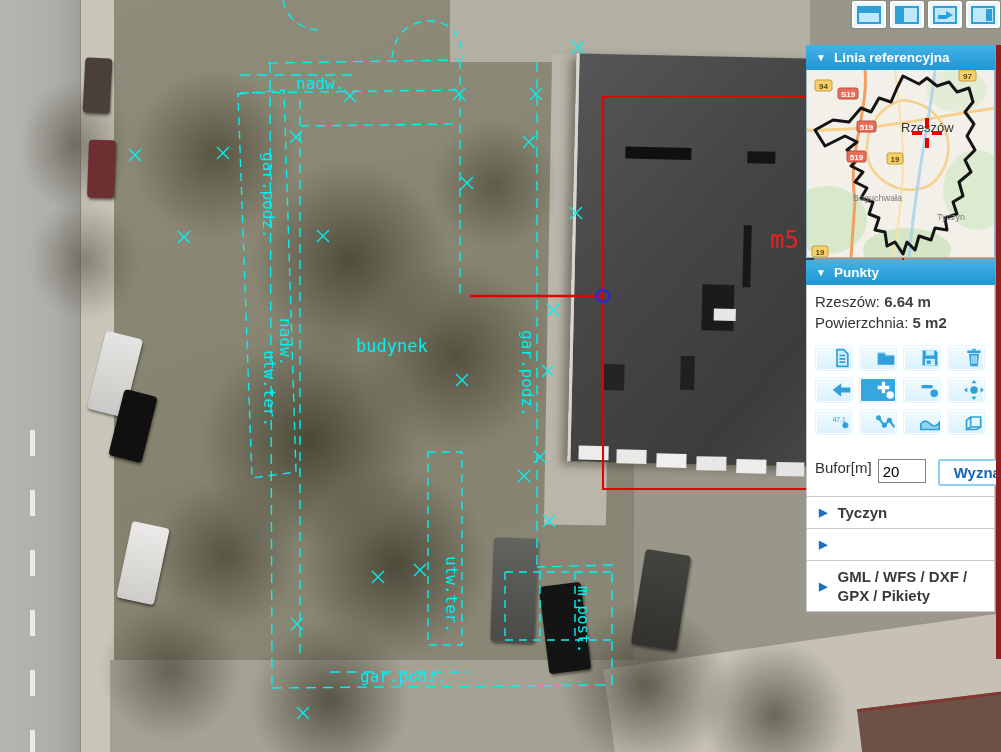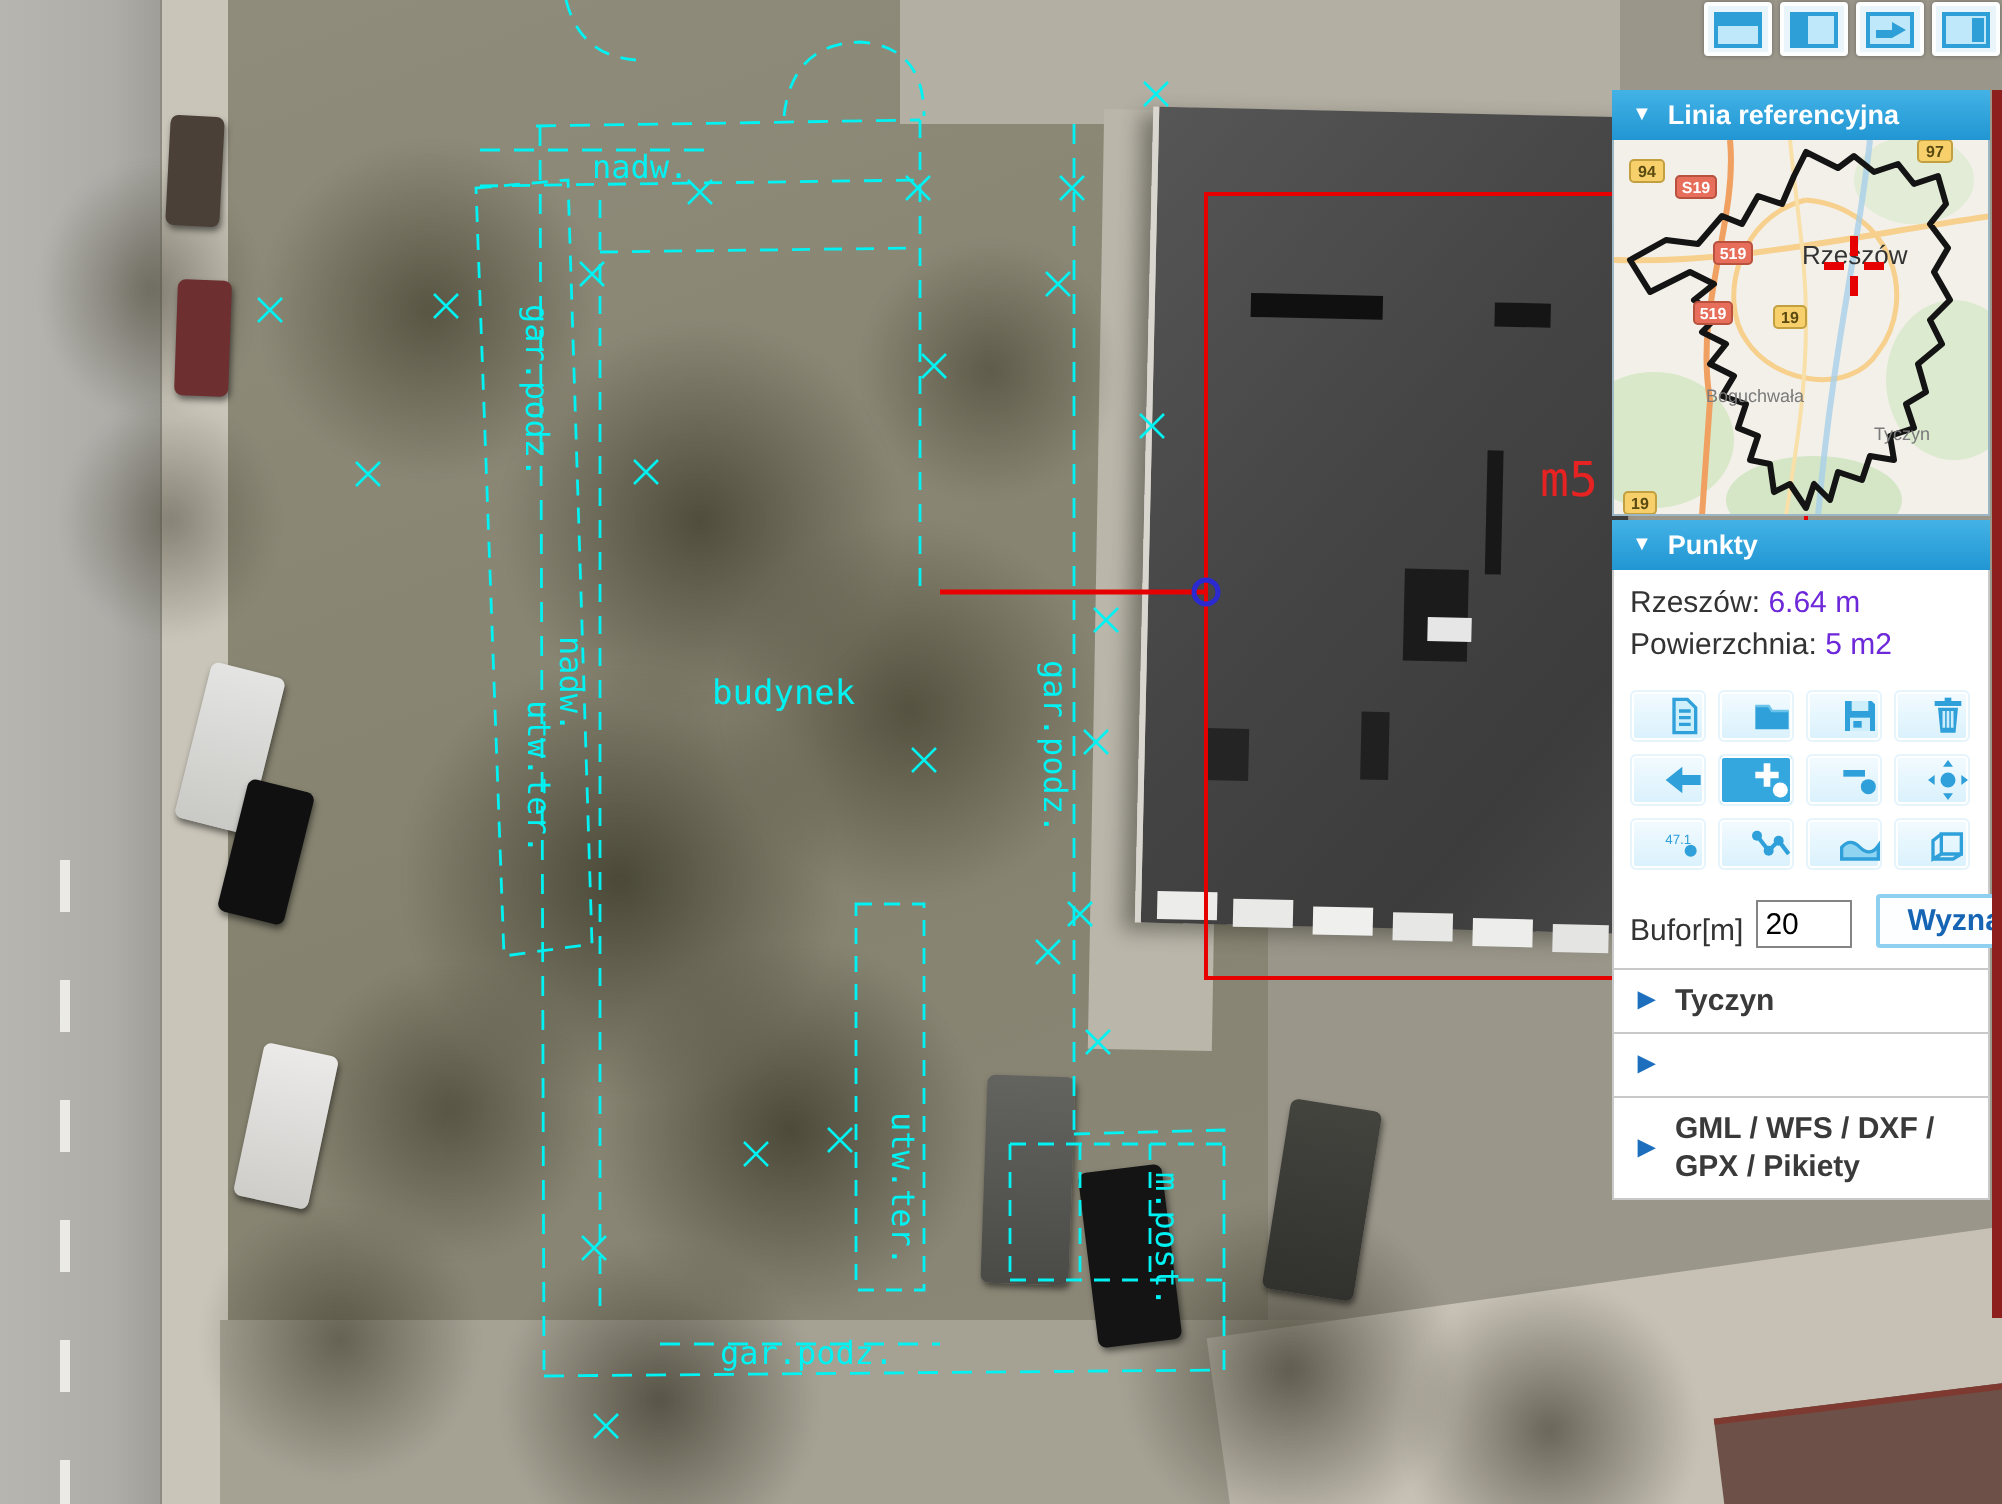--- a/index.html
+++ b/index.html
@@ -32,32 +32,32 @@
   .tt-btn{width:34px;height:27px;background:#e9f5fb;border:2px solid #fdfefe;border-radius:2px;
           display:flex;align-items:center;justify-content:center;cursor:pointer;box-shadow:0 0 2px rgba(0,0,0,.3);}
   
   .sidebar{position:absolute;left:806px;top:45px;width:189px;z-index:5;font-size:15px;color:#333;}
   .panel-header{height:25px;background:linear-gradient(#43b2e6,#2196d3);color:#fff;font-weight:bold;
                 font-size:13.5px;display:flex;align-items:center;padding-left:10px;gap:8px;cursor:pointer;}
   .panel-header .arr{font-size:10px;}
   .minimap{height:188px;background:#f3f0e9;border:1px solid #9db6c4;border-top:none;overflow:hidden;}
   .white-panel{background:#fff;border:1px solid #c9c9c9;border-top:none;padding:6px 8px 10px;}
   .mrow{line-height:21px;font-size:15px;}
-  .mval{color:#6d28d9;font-weight:normal;}
+  .mval{color:#404040;font-weight:bold;}
   .radio-row{display:flex;gap:14px;margin-top:8px;align-items:center;flex-wrap:wrap;line-height:24px;}
   .radio{display:flex;align-items:center;gap:5px;cursor:pointer;}
   .rdot{width:15px;height:15px;border:2px solid #7a7a7a;border-radius:50%;position:relative;background:#fff;}
   .radio.checked .rdot{border-color:#1673c8;}
   .radio.checked .rdot::after{content:"";position:absolute;inset:2px;border-radius:50%;background:#1673c8;}
   .tool-grid{display:grid;grid-template-columns:repeat(4,38px);gap:6px;margin:12px 0 4px;}
   .tool{width:38px;height:26px;border:1px solid #e6f4fb;border-radius:3px;cursor:pointer;
         background:linear-gradient(#f3fbff,#d9f1fc);display:flex;align-items:center;justify-content:center;
         box-shadow:inset 0 0 0 1px #fff;padding-left:16px;}
   .tool.active{background:#35a7df;}
-  .buffer-row{display:flex;align-items:flex-end;gap:6px;margin-top:12px;}
+  .buffer-row{display:flex;align-items:flex-start;gap:6px;margin-top:24px;}
   .buffer-input{width:48px;height:24px;border:1px solid #848484;font-size:15px;padding:1px 4px;
                 font-family:"Liberation Sans",sans-serif;}
   .wyznacz{margin-left:6px;background:#fdfeff;border:2px solid #8fd0f0;border-radius:2px;color:#1565b4;
            font-weight:bold;font-size:15px;padding:3px 14px;cursor:pointer;font-family:"Liberation Sans",sans-serif;}
   .acc-item{background:#fff;border:1px solid #c9c9c9;border-top:none;display:flex;align-items:center;gap:10px;
             padding:6px 8px 6px 12px;cursor:pointer;color:#3a3a3a;font-weight:bold;font-size:15px;line-height:19px;}
   .acc-item:first-of-type{border-top:1px solid #c9c9c9;}
   .acc-arr{color:#1d6fbe;font-size:11px;}
   .right-strip{position:absolute;left:996px;top:45px;width:5px;height:614px;background:#8e1f1f;z-index:6;}
 </style>

